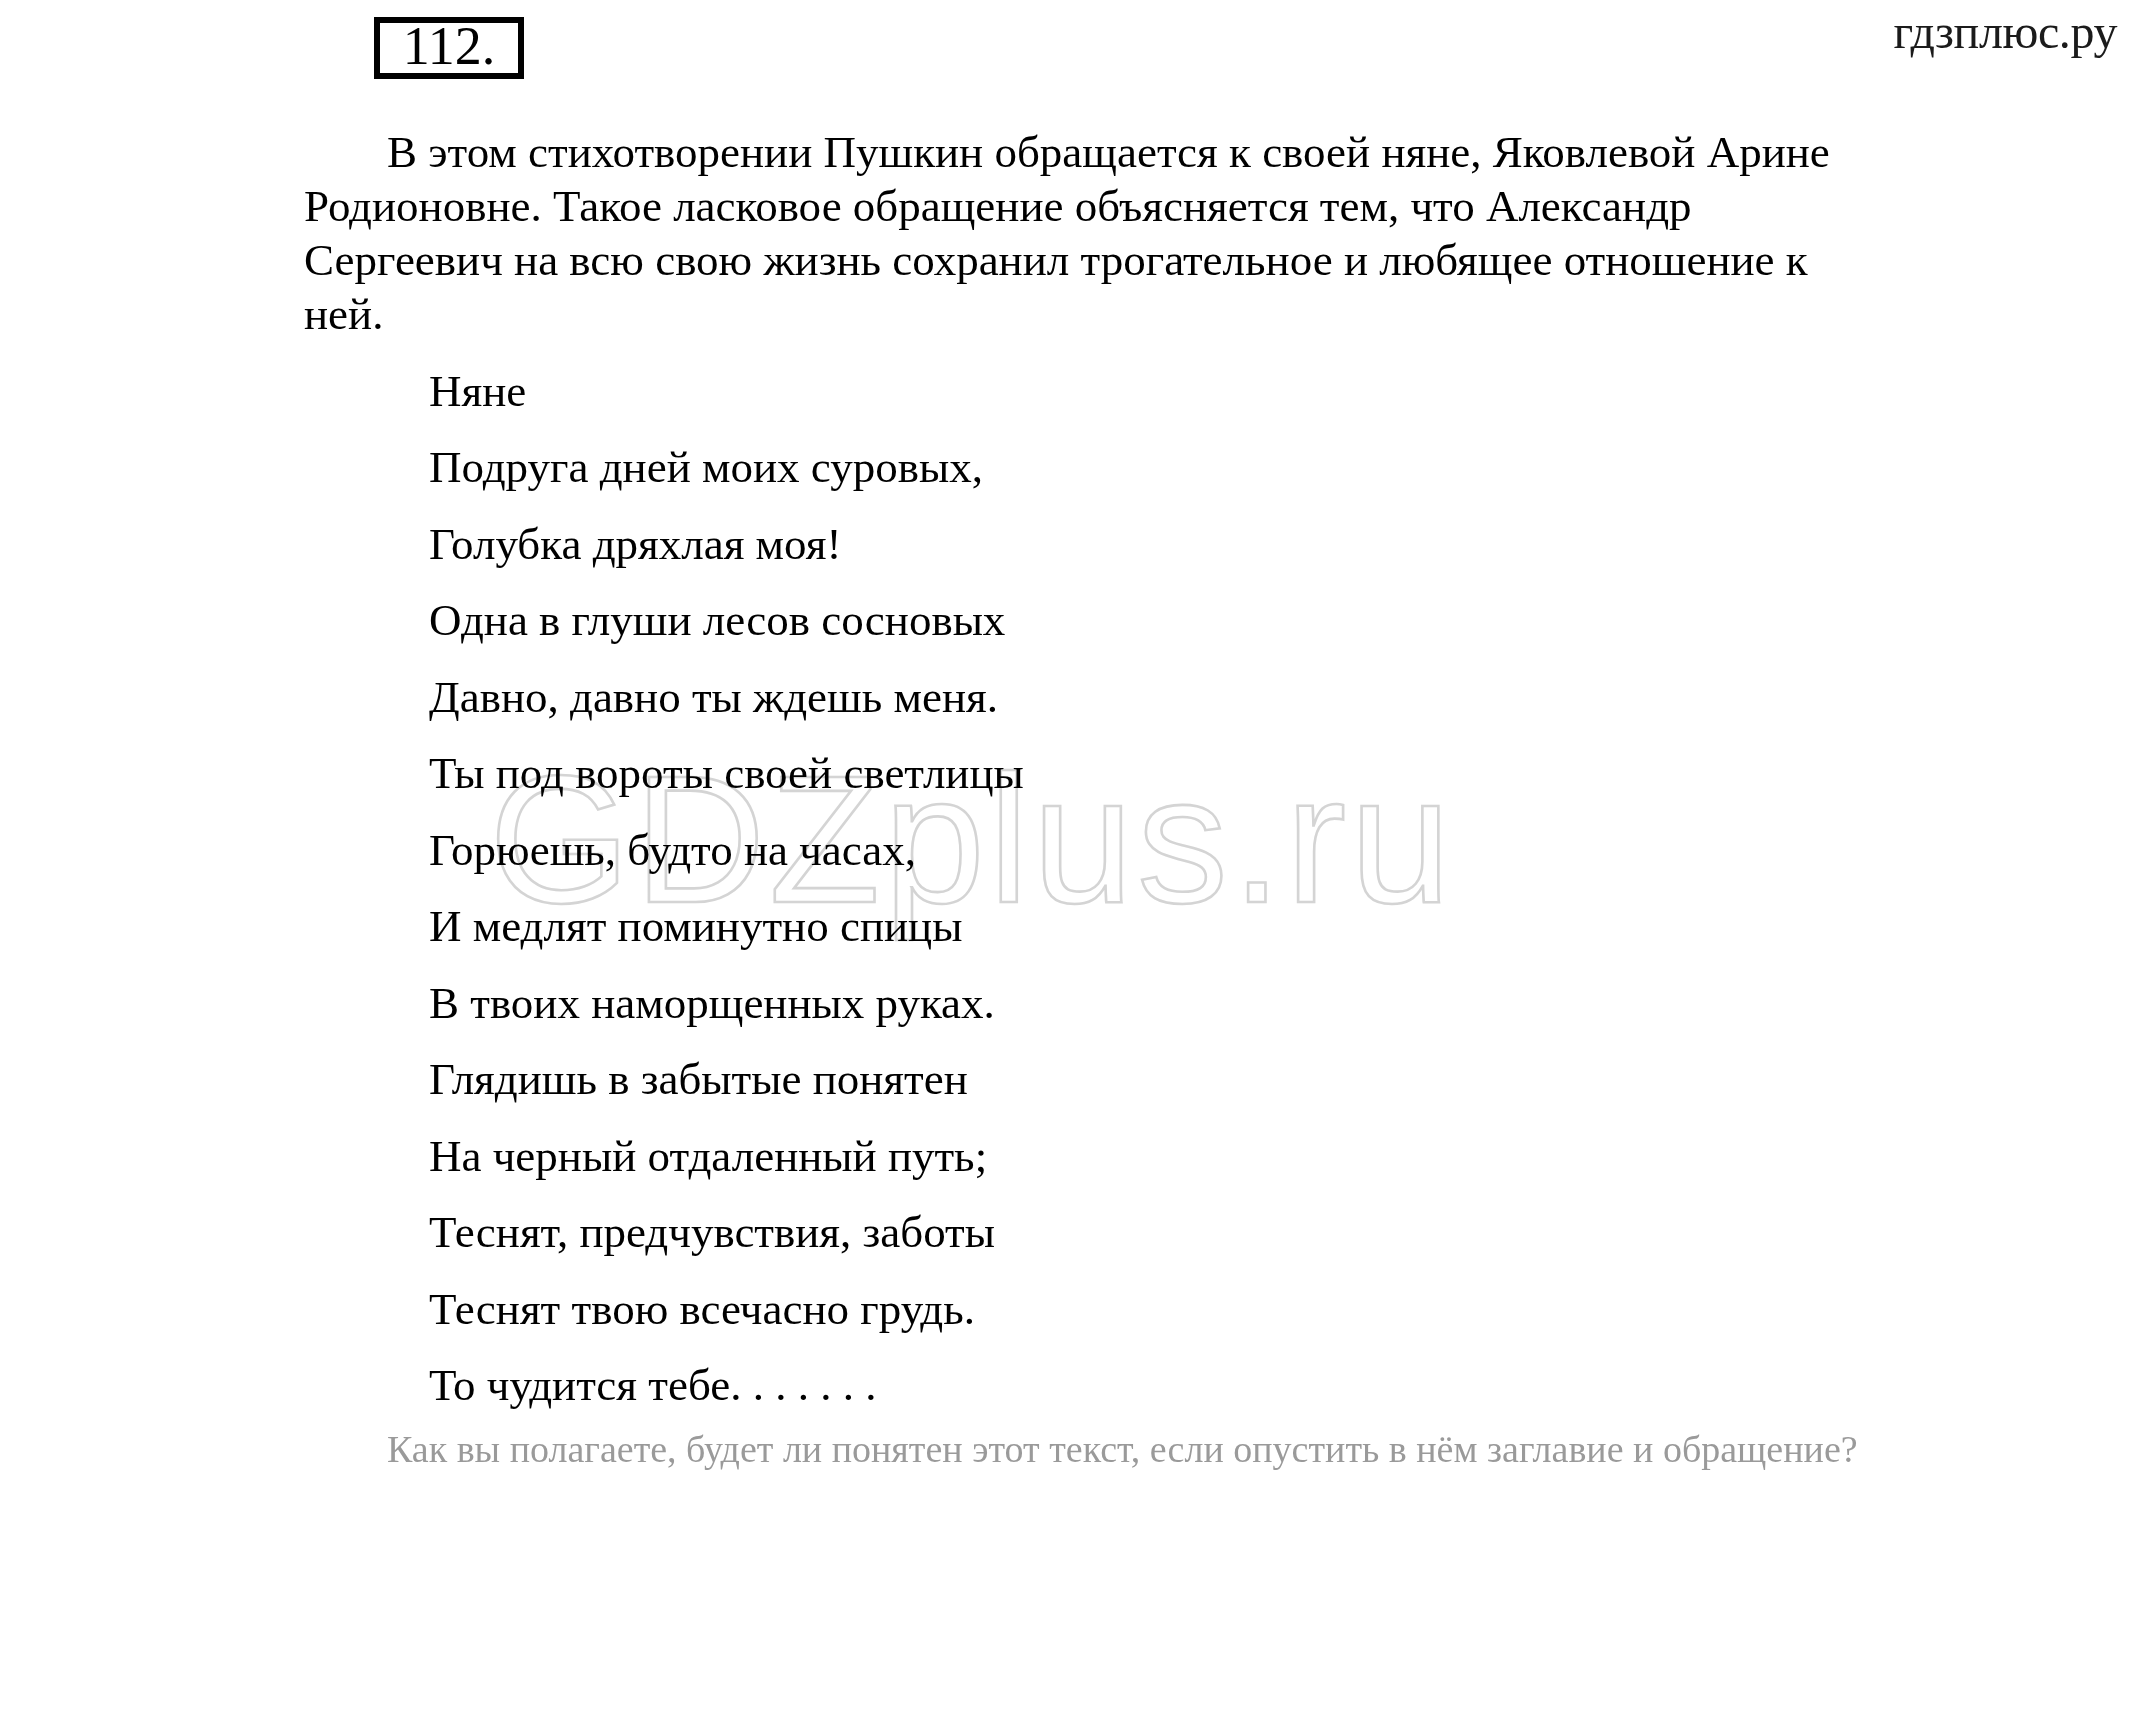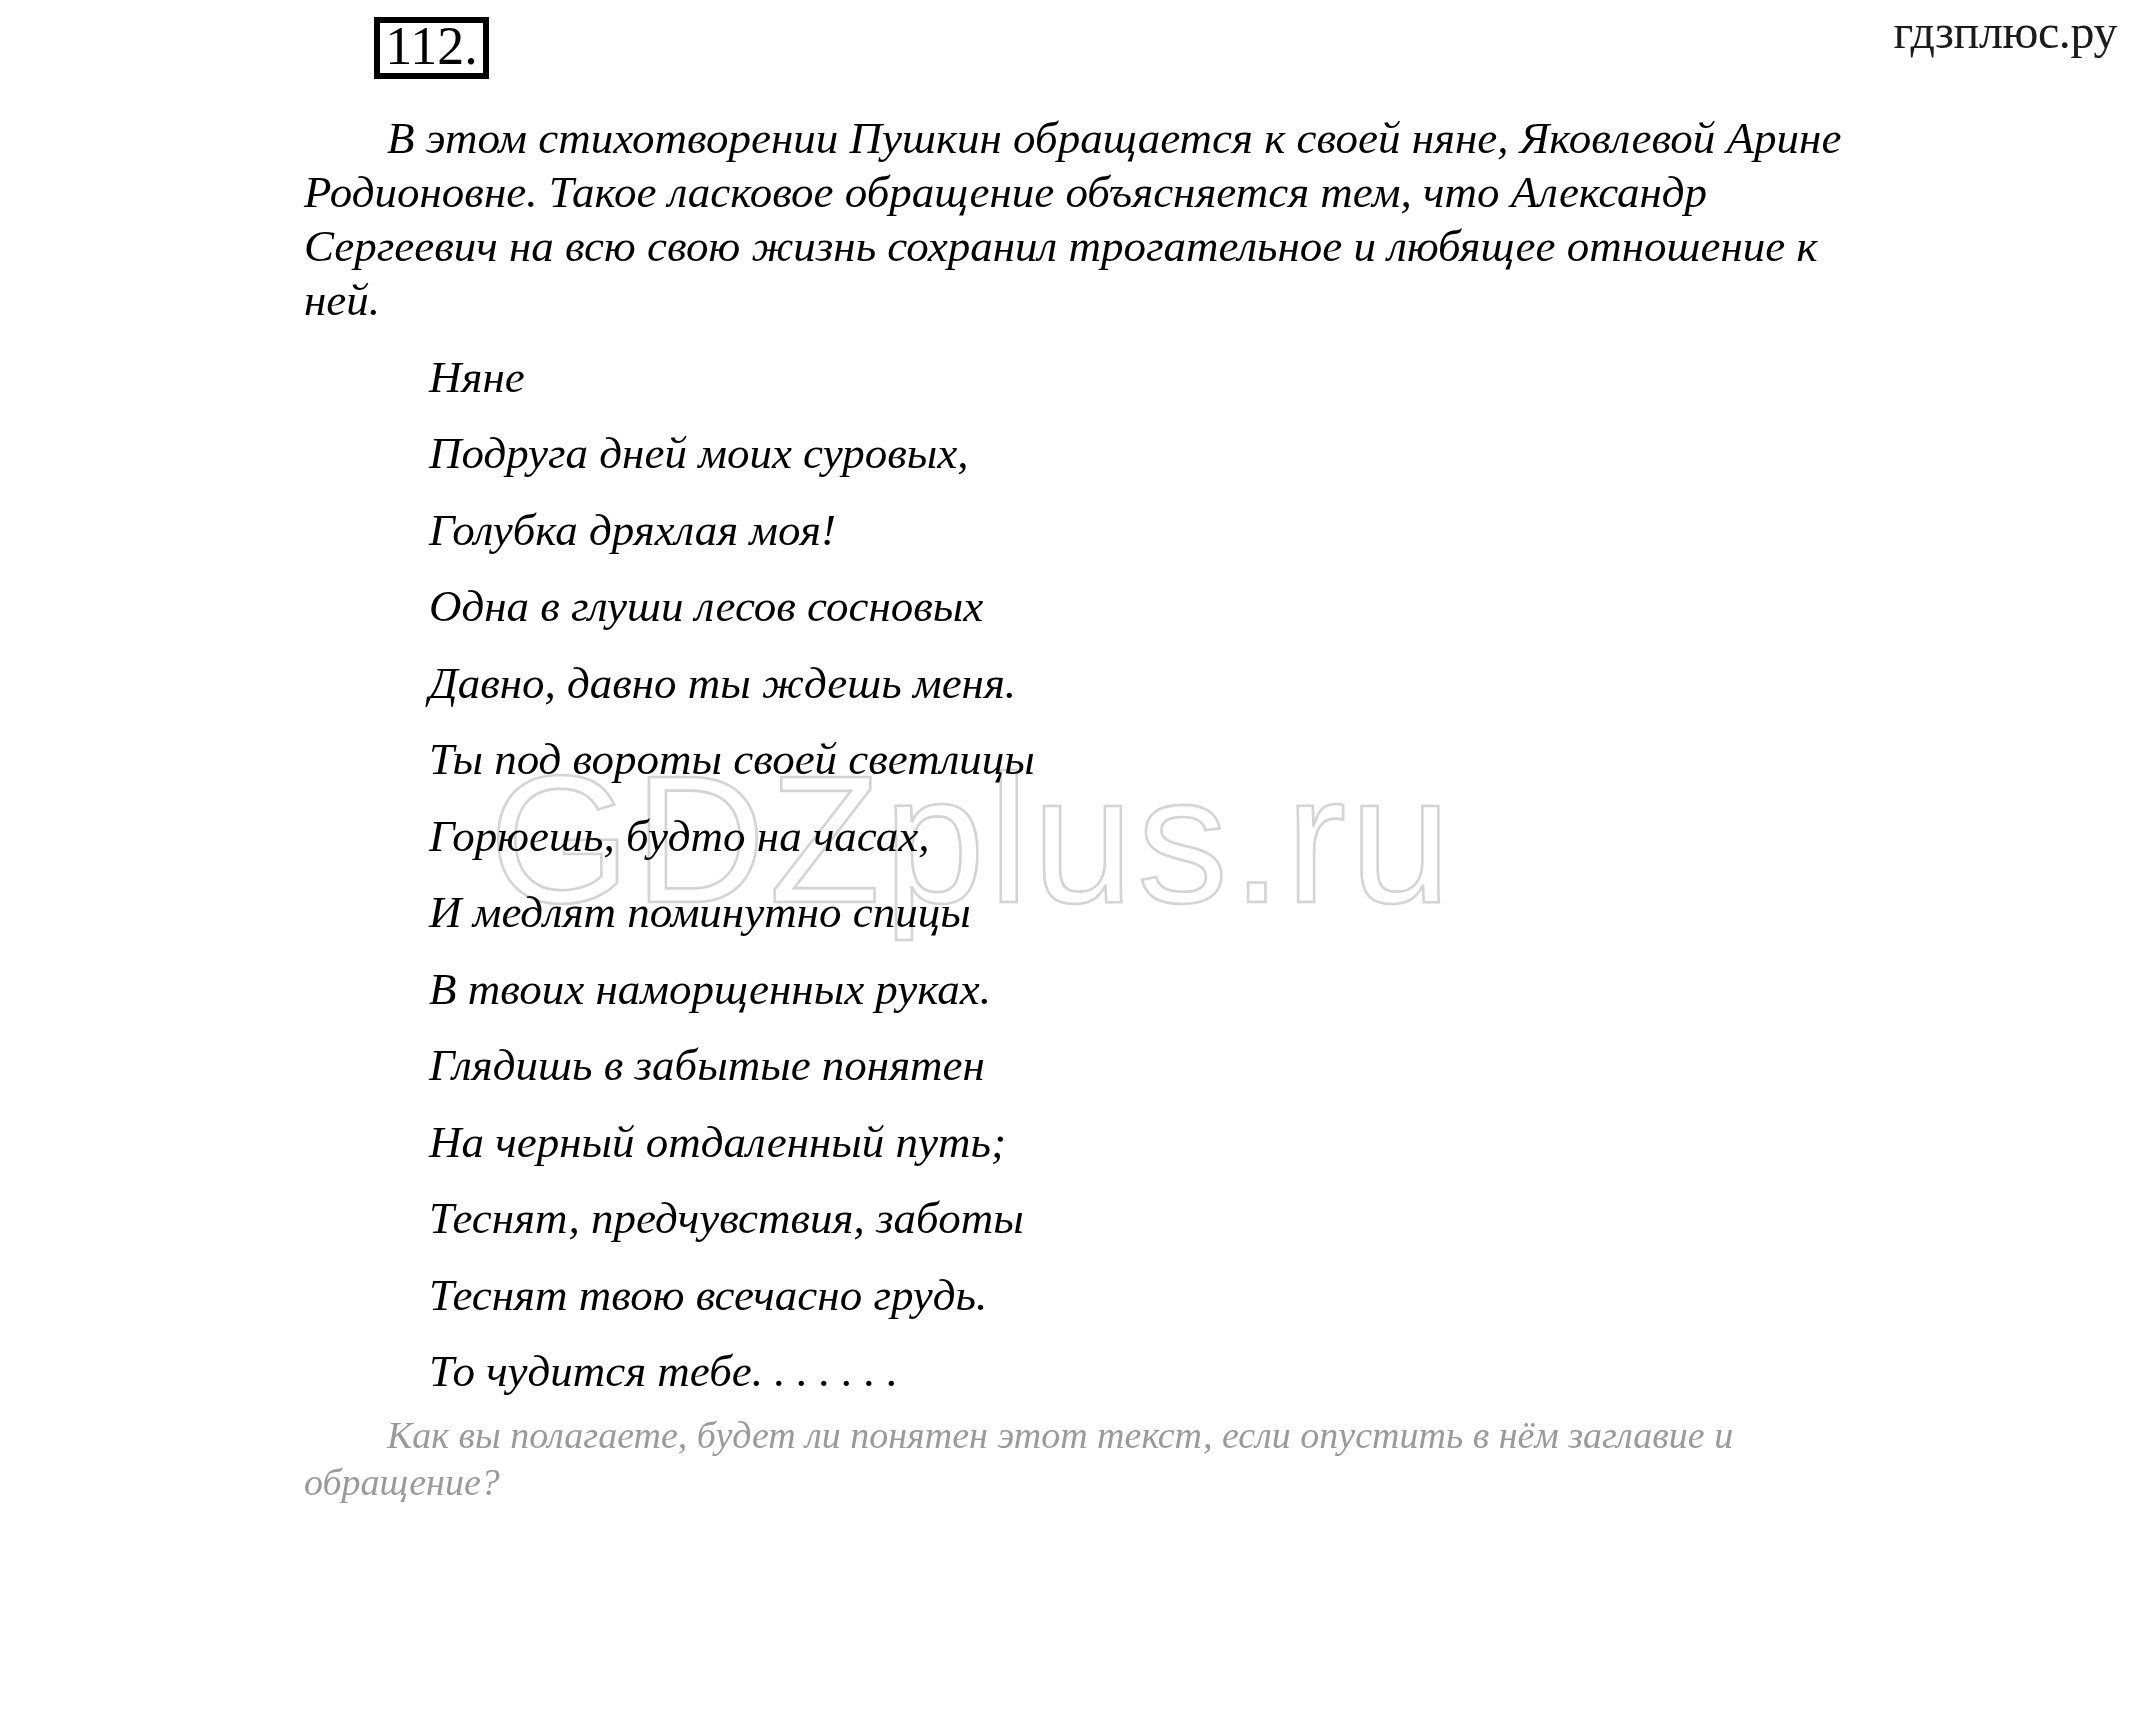--- a/index.html
+++ b/index.html
@@ -26,21 +26,21 @@
     line-height: 1.05;
     color: #1b1b1b;
     letter-spacing: -0.4px;
     white-space: nowrap;
   }
 
   .ex-number-box {
     position: absolute;
     top: 17.3px;
     left: 374px;
-    width: 115px;
+    width: 150px;
     height: 62px;
     border: 6px solid #000000;
     box-sizing: border-box;
     display: flex;
     align-items: center;
     justify-content: center;
   }
   .ex-number-box .num {
     font-family: "Liberation Serif", "DejaVu Serif", serif;
     font-size: 54px;
@@ -65,24 +65,23 @@
     white-space: nowrap;
     pointer-events: none;
     z-index: 0;
     user-select: none;
   }
 
   
   .content {
     position: absolute;
     left: 304px;
-    top: 111px;
+    top: 125px;
     width: 1643px;
     z-index: 2;
-    font-style: italic;
   }
 
   .para {
     font-size: 45px;
     line-height: 54px;
     text-indent: 83px;
     margin: 0 0 3.5px 0;
     color: #000;
     text-align: left;
     max-width: 1582px;

